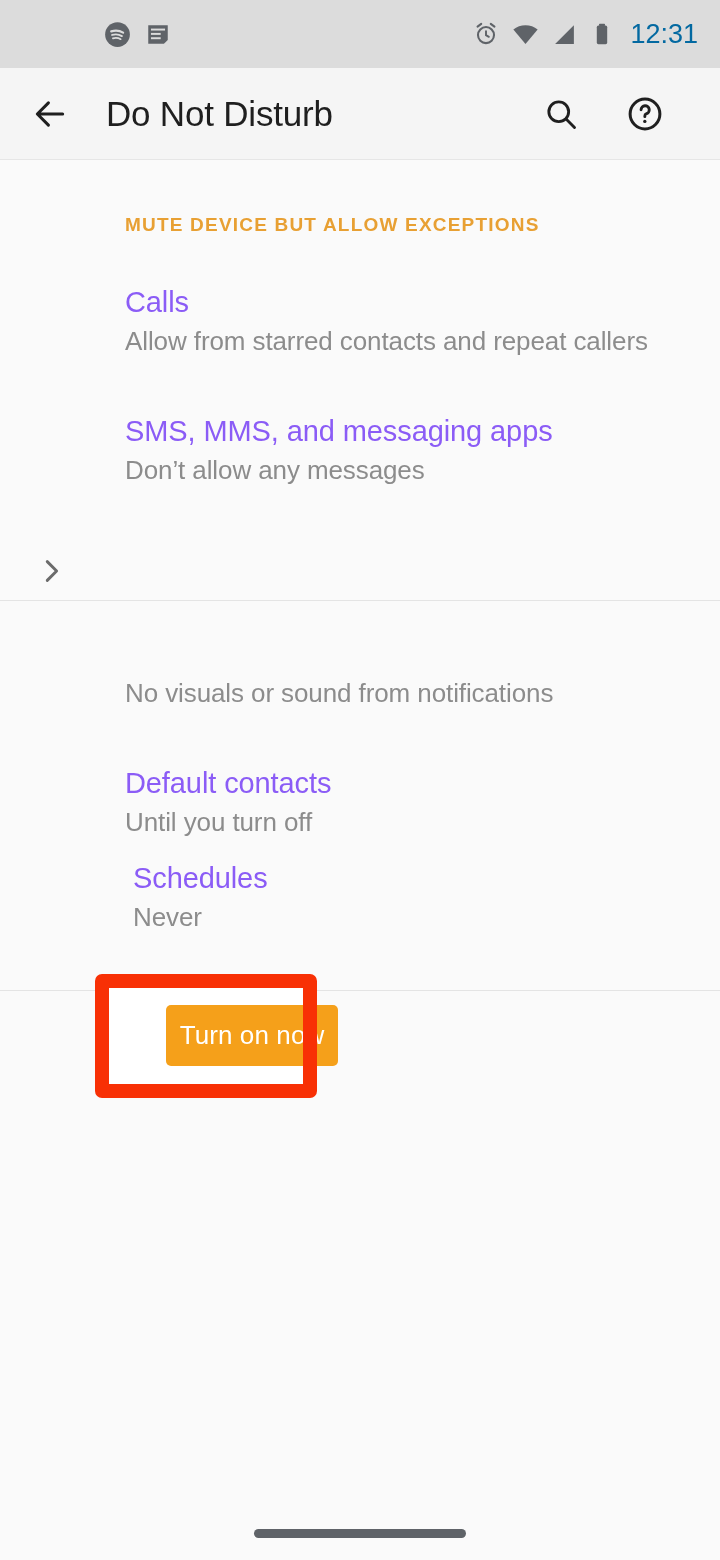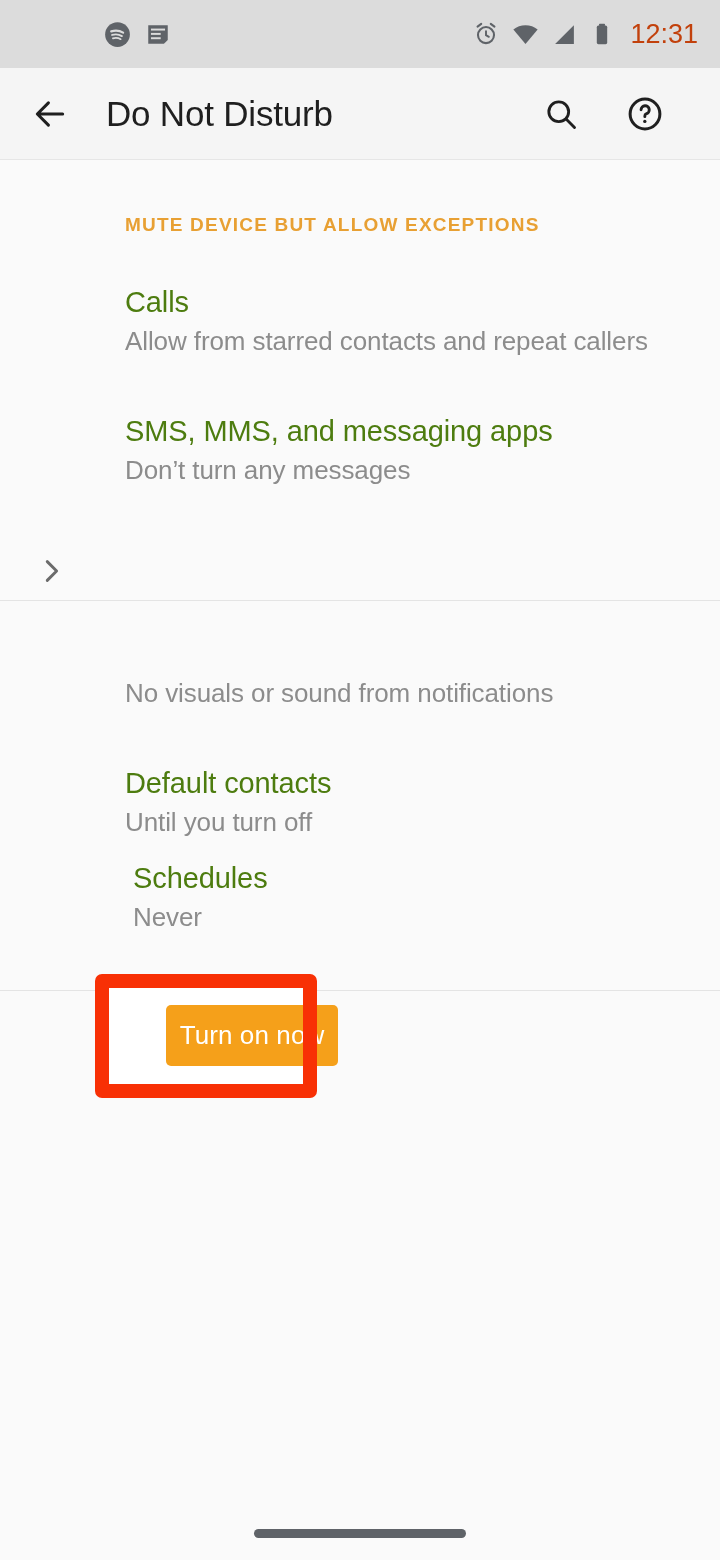--- a/index.html
+++ b/index.html
@@ -18,21 +18,21 @@
   
   .statusbar {
     position:absolute; left:0; top:0; width:720px; height:68px;
     background:#dcdcdc;
     display:flex; align-items:center;
   }
   .sb-left { display:flex; align-items:center; gap:14px; margin-left:104px; }
   .sb-right { display:flex; align-items:center; gap:13px; margin-left:auto; margin-right:22px; }
   .sb-ico { display:block; }
   .sb-time {
-    font-size:27px; color:#c2410c; letter-spacing:0px;
+    font-size:27px; color:#0369a1; letter-spacing:0px;
     font-family:"Liberation Sans", sans-serif;
     margin-left:3px;
   }
 
   
   .appbar {
     position:absolute; left:0; top:68px; width:720px; height:92px;
     background:#f5f5f5;
     display:flex; align-items:center;
     border-bottom:1px solid #e6e6e6;
@@ -60,21 +60,21 @@
 
   .row {
     position:absolute; left:0; width:720px;
   }
   .row-chevron {
     position:absolute; left:36px; top:14px;
     width:30px; height:30px;
   }
   .row-title {
     position:absolute; left:125px; top:0;
-    font-size:29px; color:#4d7c0f; font-weight:400; letter-spacing:-0.1px;
+    font-size:29px; color:#8b5cf6; font-weight:400; letter-spacing:-0.1px;
     white-space:nowrap;
   }
   .row-sub {
     position:absolute; left:125px; top:40px;
     font-size:26px; color:#8c8c8c; font-weight:400; letter-spacing:-0.1px;
     white-space:nowrap;
   }
 
   .divider {
     position:absolute; left:0; width:720px; height:1px; background:#e4e4e4;
@@ -192,21 +192,21 @@
 
     <div class="section-header">MUTE DEVICE BUT ALLOW EXCEPTIONS</div>
 
     <div class="row" style="top:117px; height:92px;">
       <div class="row-title">Calls</div>
       <div class="row-sub">Allow from starred contacts and repeat callers</div>
     </div>
 
     <div class="row" style="top:246px; height:92px;padding-left:44px;">
       <div class="row-title">SMS, MMS, and messaging apps</div>
-      <div class="row-sub">Don’t turn any messages</div>
+      <div class="row-sub">Don’t allow any messages</div>
     </div>
 
     <div class="row" style="top:373px; height:52px;">
       <svg class="row-chevron" viewBox="0 0 24 24">
         <path d="M9 4.5 16.5 12 9 19.5" stroke="#6b6b6b" stroke-width="2.3" fill="none" stroke-linecap="round" stroke-linejoin="round"></path>
       </svg>
     </div>
 
     <div class="divider" style="top:431px;"></div>
 

